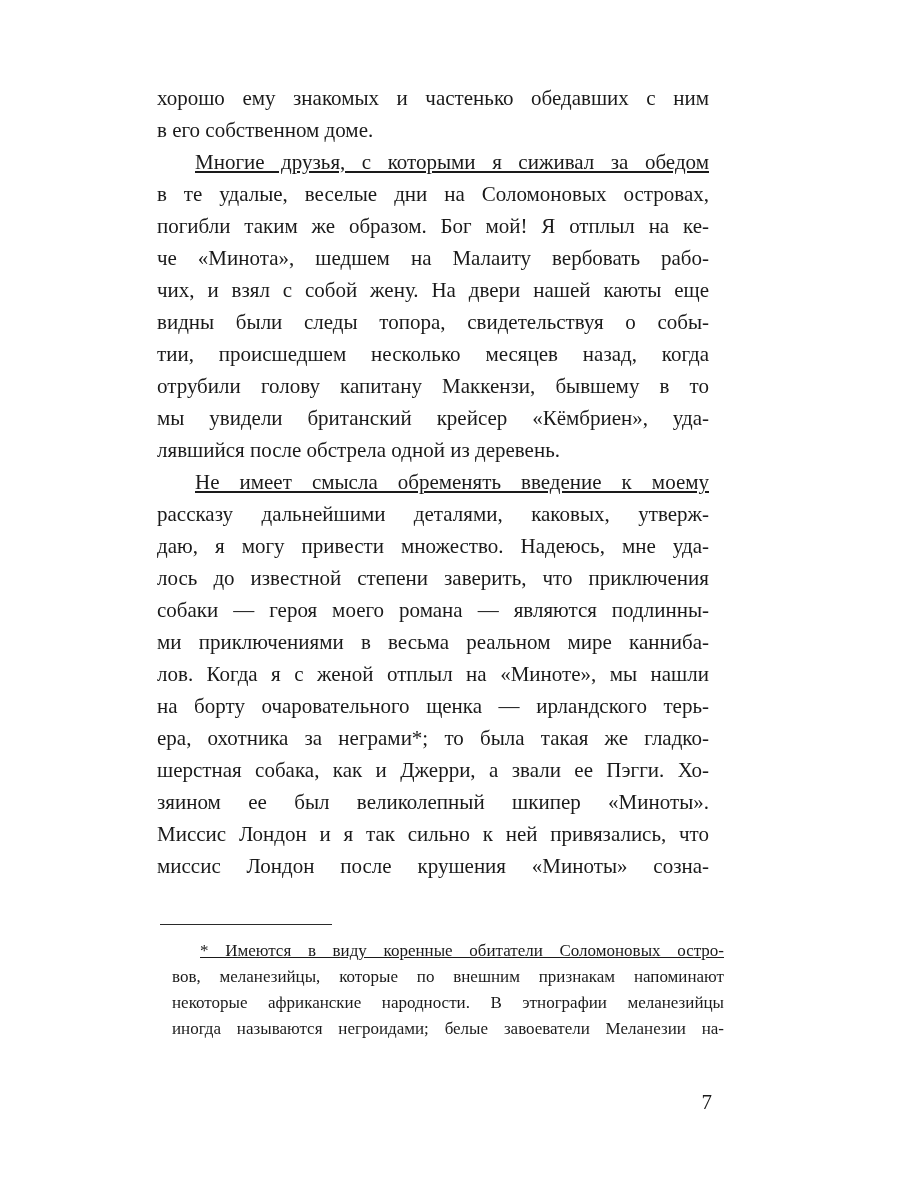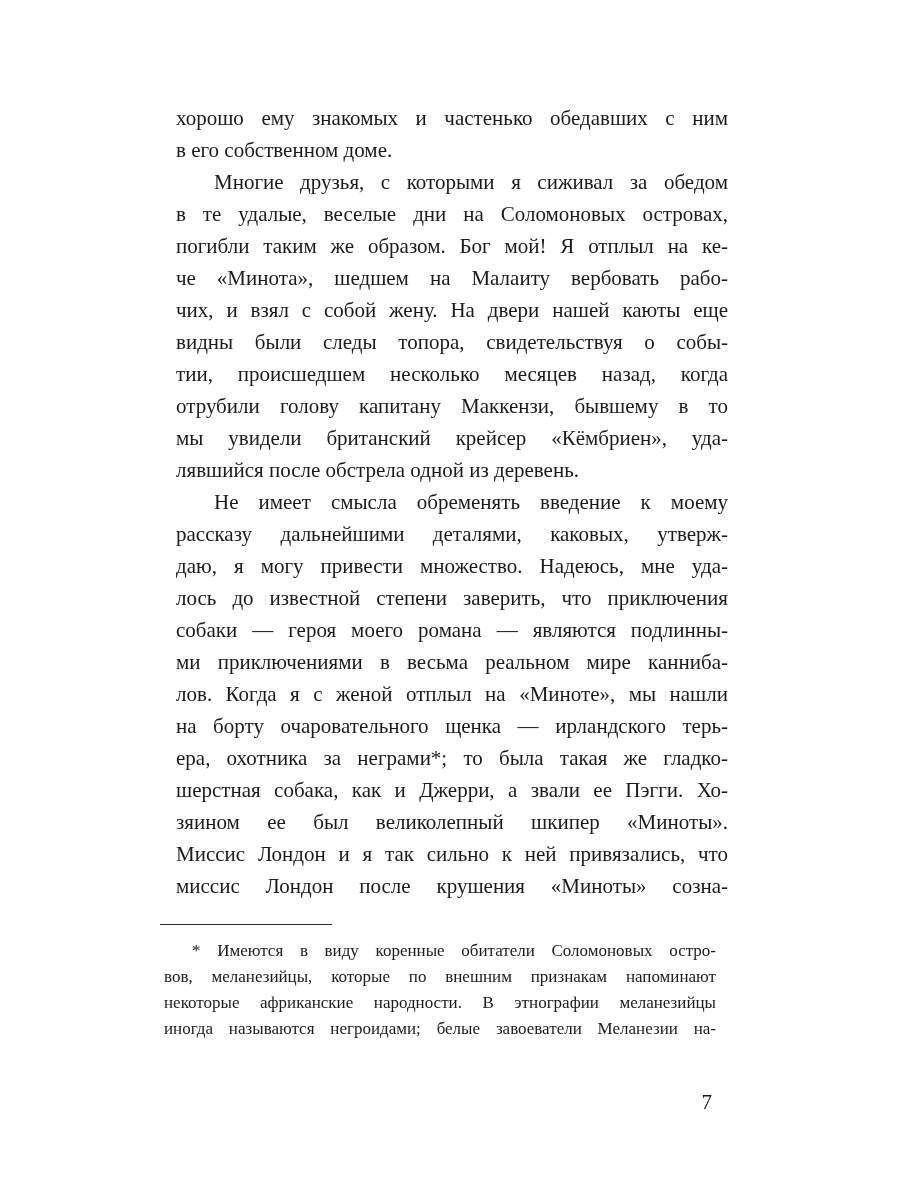--- a/index.html
+++ b/index.html
@@ -14,45 +14,44 @@
     color:var(--ink);
     overflow:hidden;
   }
   .page{
     position:relative;
     width:900px;height:1200px;
     background:var(--bg);
   }
   .text-block{
     position:absolute;
-    left:176px;top:82px;
+    left:157px;top:82px;
     width:552px;
     font-size:21px;
     line-height:32px;
-    margin-top:20px;
   }
   .para{margin:0;padding:0;}
-  .para.indent .line:first-child{text-indent:38px;}
+  .para.indent .line:first-child{text-indent:38px;text-decoration:underline;}
   .line{
     text-align:justify;
     text-align-last:justify;
     white-space:nowrap;
   }
   .line.end{
     text-align-last:left;
   }
   .footnote-sep{
     position:absolute;
     left:160px;top:924px;
     width:172px;height:0;
     border-top:1px solid #2a2a2a;
   }
   .footnote{
     position:absolute;
-    left:164px;top:938px;
+    left:172px;top:938px;
     width:552px;
     font-size:17px;
     line-height:26px;
   }
   .footnote .para.indent .line:first-child{text-indent:28px;}
   .page-number{
     position:absolute;
     left:160px;top:1086px;
     width:552px;
     text-align:right;

